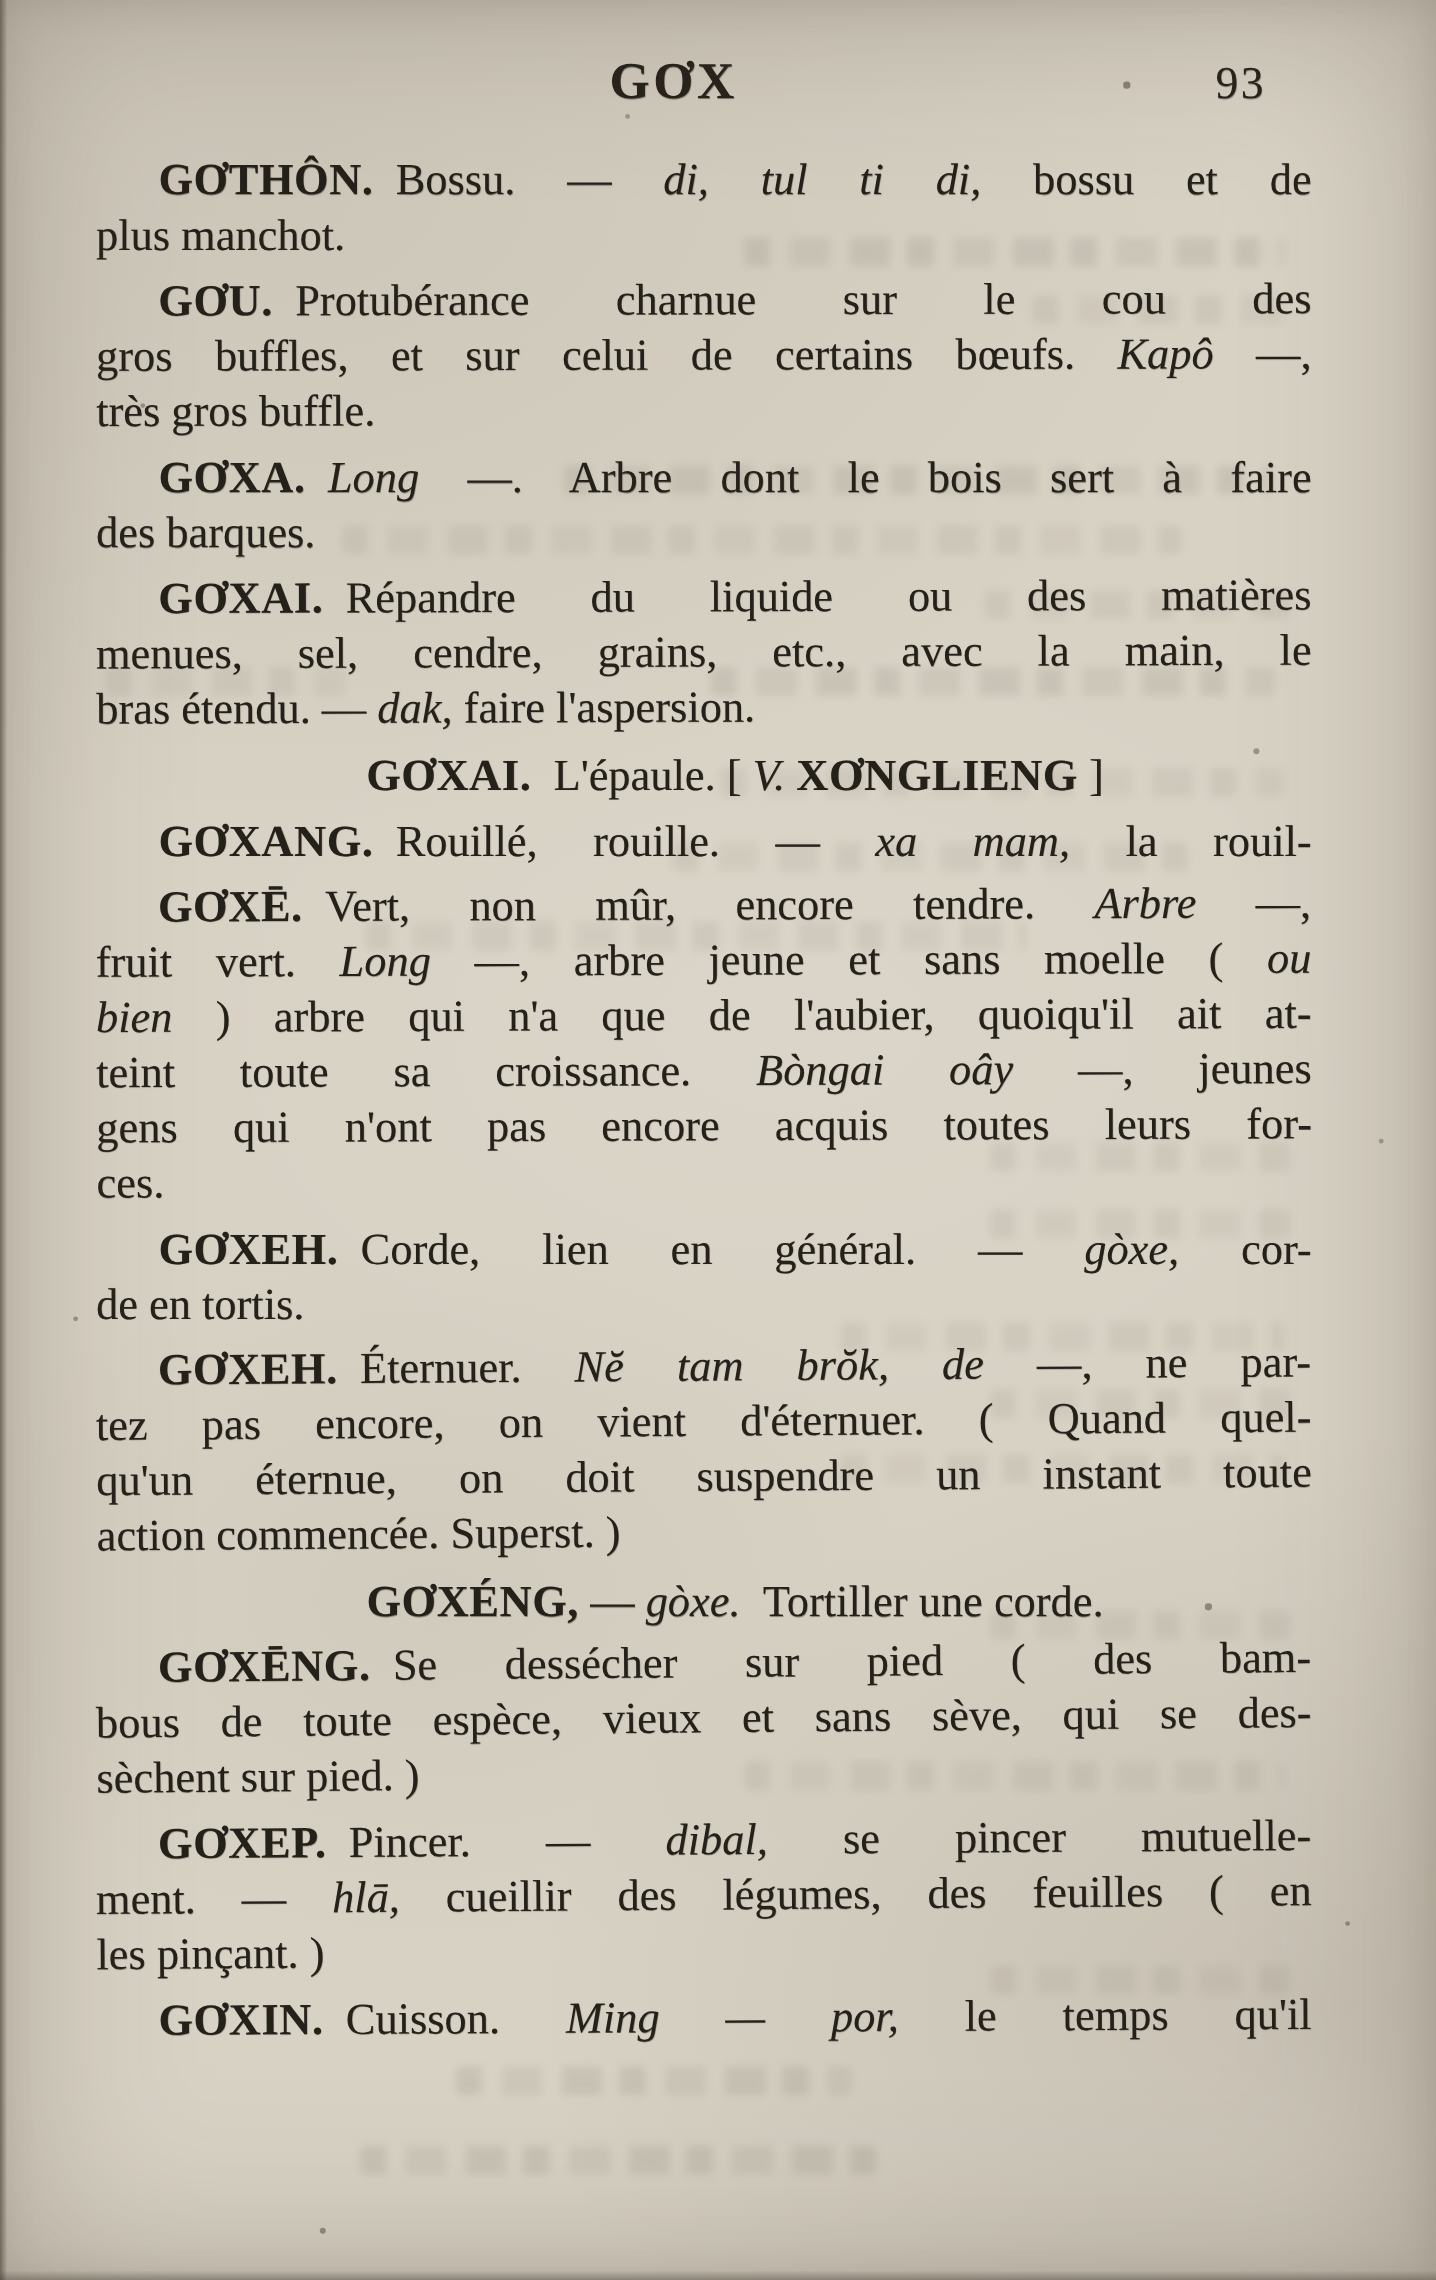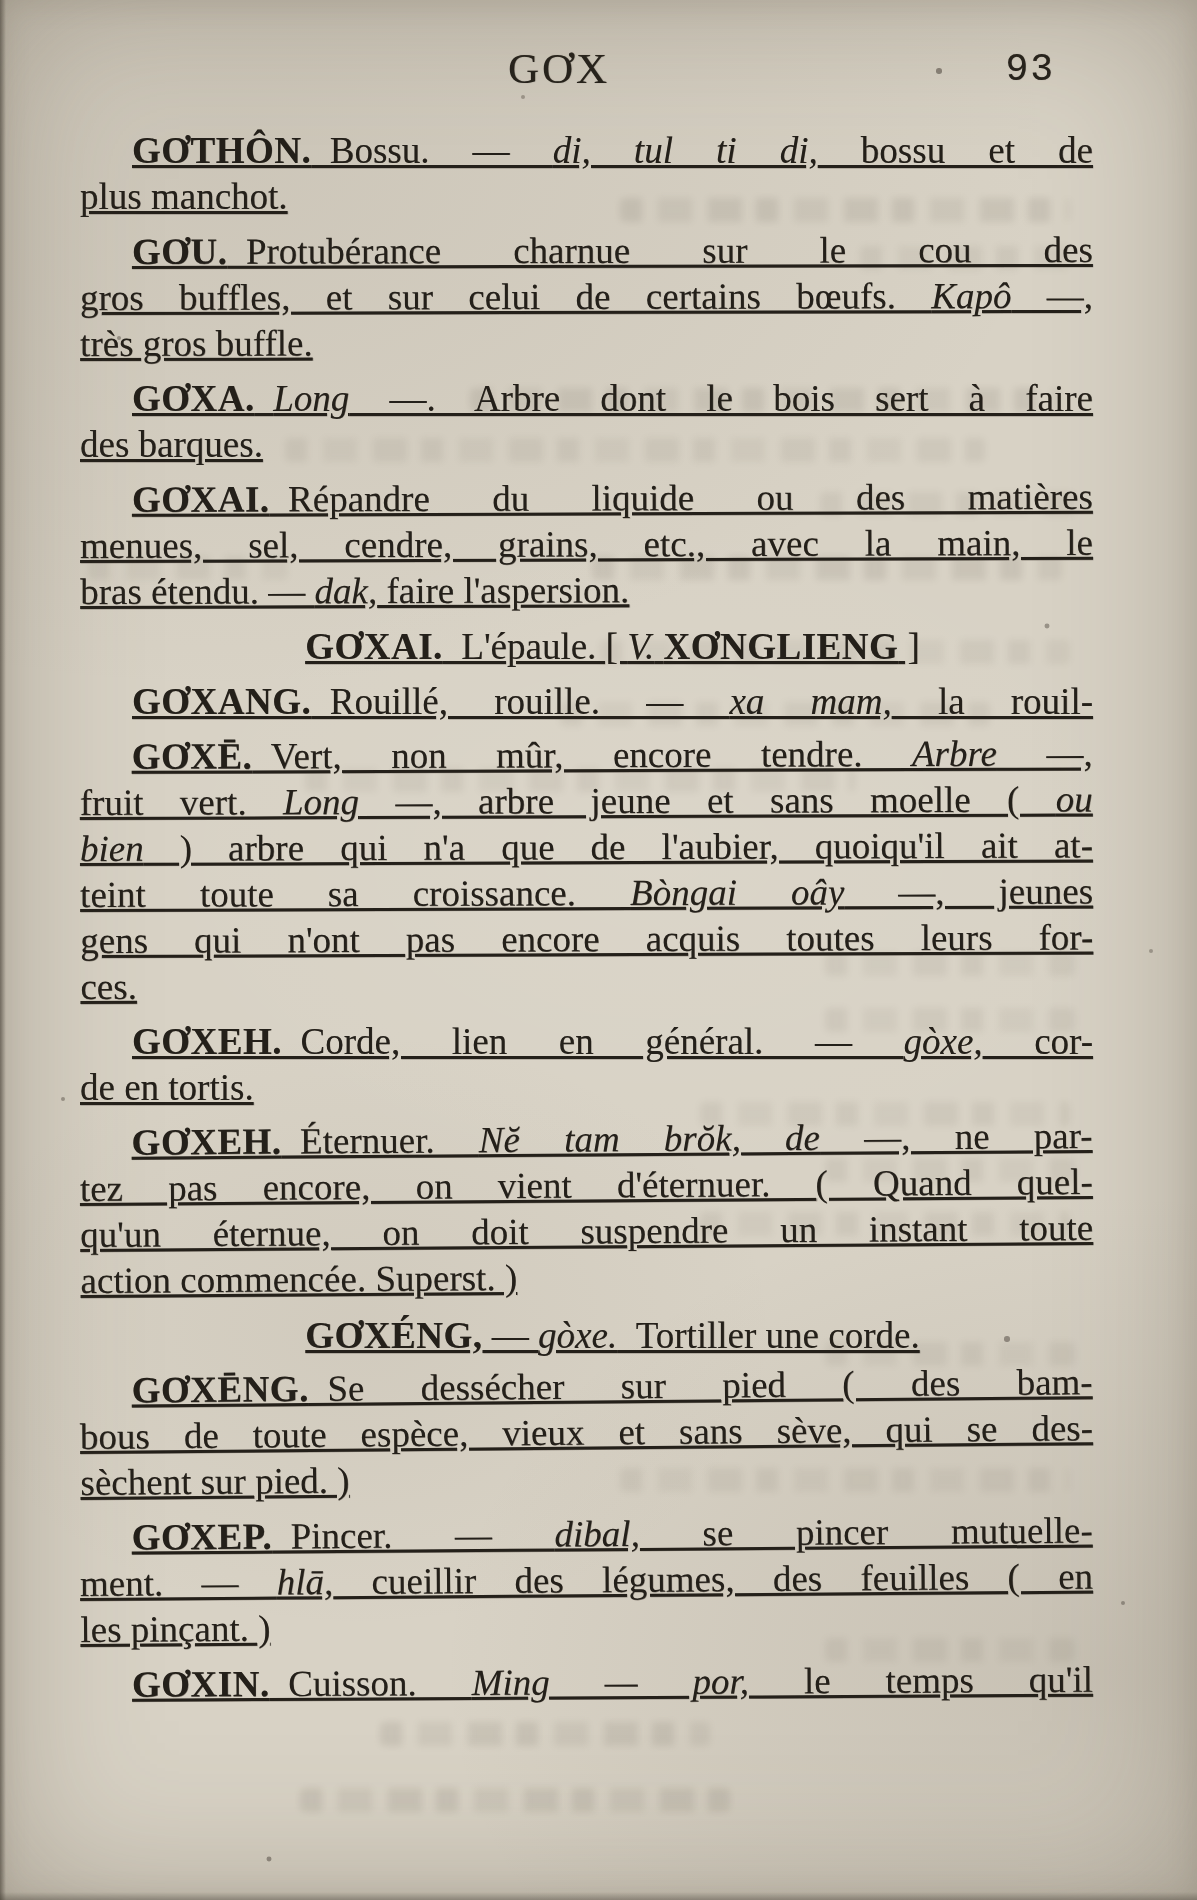--- a/index.html
+++ b/index.html
@@ -15,27 +15,27 @@
     color:#24201a;
   }
   .vignette{position:absolute;inset:0;pointer-events:none;
     box-shadow:inset 0 0 150px rgba(95,85,68,.38), inset 0 0 30px rgba(95,85,68,.18);}
   .edge-left{position:absolute;left:0;top:0;bottom:0;width:6px;
     background:linear-gradient(90deg, rgba(42,38,32,.55), rgba(42,38,32,0));}
   .edge-bottom{position:absolute;left:0;right:0;bottom:0;height:8px;
     background:linear-gradient(0deg, rgba(42,38,32,.35), rgba(42,38,32,0));}
 
   .header{position:absolute;top:44px;left:0;width:100%;height:60px;}
-  .running-head{position:absolute;left:508px;top:0;font-size:43px;font-weight:400;
+  .running-head{position:absolute;left:508px;top:0;font-size:43px;font-weight:700;
     letter-spacing:3px;text-shadow:.4px .4px .7px rgba(35,28,20,.5);}
   .page-number{position:absolute;right:142px;top:4px;font-size:38px;letter-spacing:2px;
-    text-shadow:.4px .4px .7px rgba(35,28,20,.45);font-family:Liberation Mono, monospace;}
+    text-shadow:.4px .4px .7px rgba(35,28,20,.45);}
 
   .content{position:absolute;top:128px;left:80px;width:1013px;
-    font-size:37px;line-height:46px;text-shadow:.35px .45px .6px rgba(40,32,24,.45);text-decoration:underline;}
+    font-size:37px;line-height:46px;text-shadow:.35px .45px .6px rgba(40,32,24,.45);}
   .entry{margin-top:9px;transform-origin:left center;}
   .entry:first-child{margin-top:0;}
   .entry:nth-child(2){transform:rotate(-.12deg);}
   .entry:nth-child(4){transform:rotate(-.18deg);}
   .entry:nth-child(7){transform:rotate(-.2deg);}
   .entry:nth-child(9){transform:rotate(-.4deg);}
   .entry:nth-child(11){transform:rotate(-.5deg);}
   .entry:nth-child(12){transform:rotate(-.42deg);}
   .entry:nth-child(13){transform:rotate(-.3deg);}
   .line{min-height:46px;}

